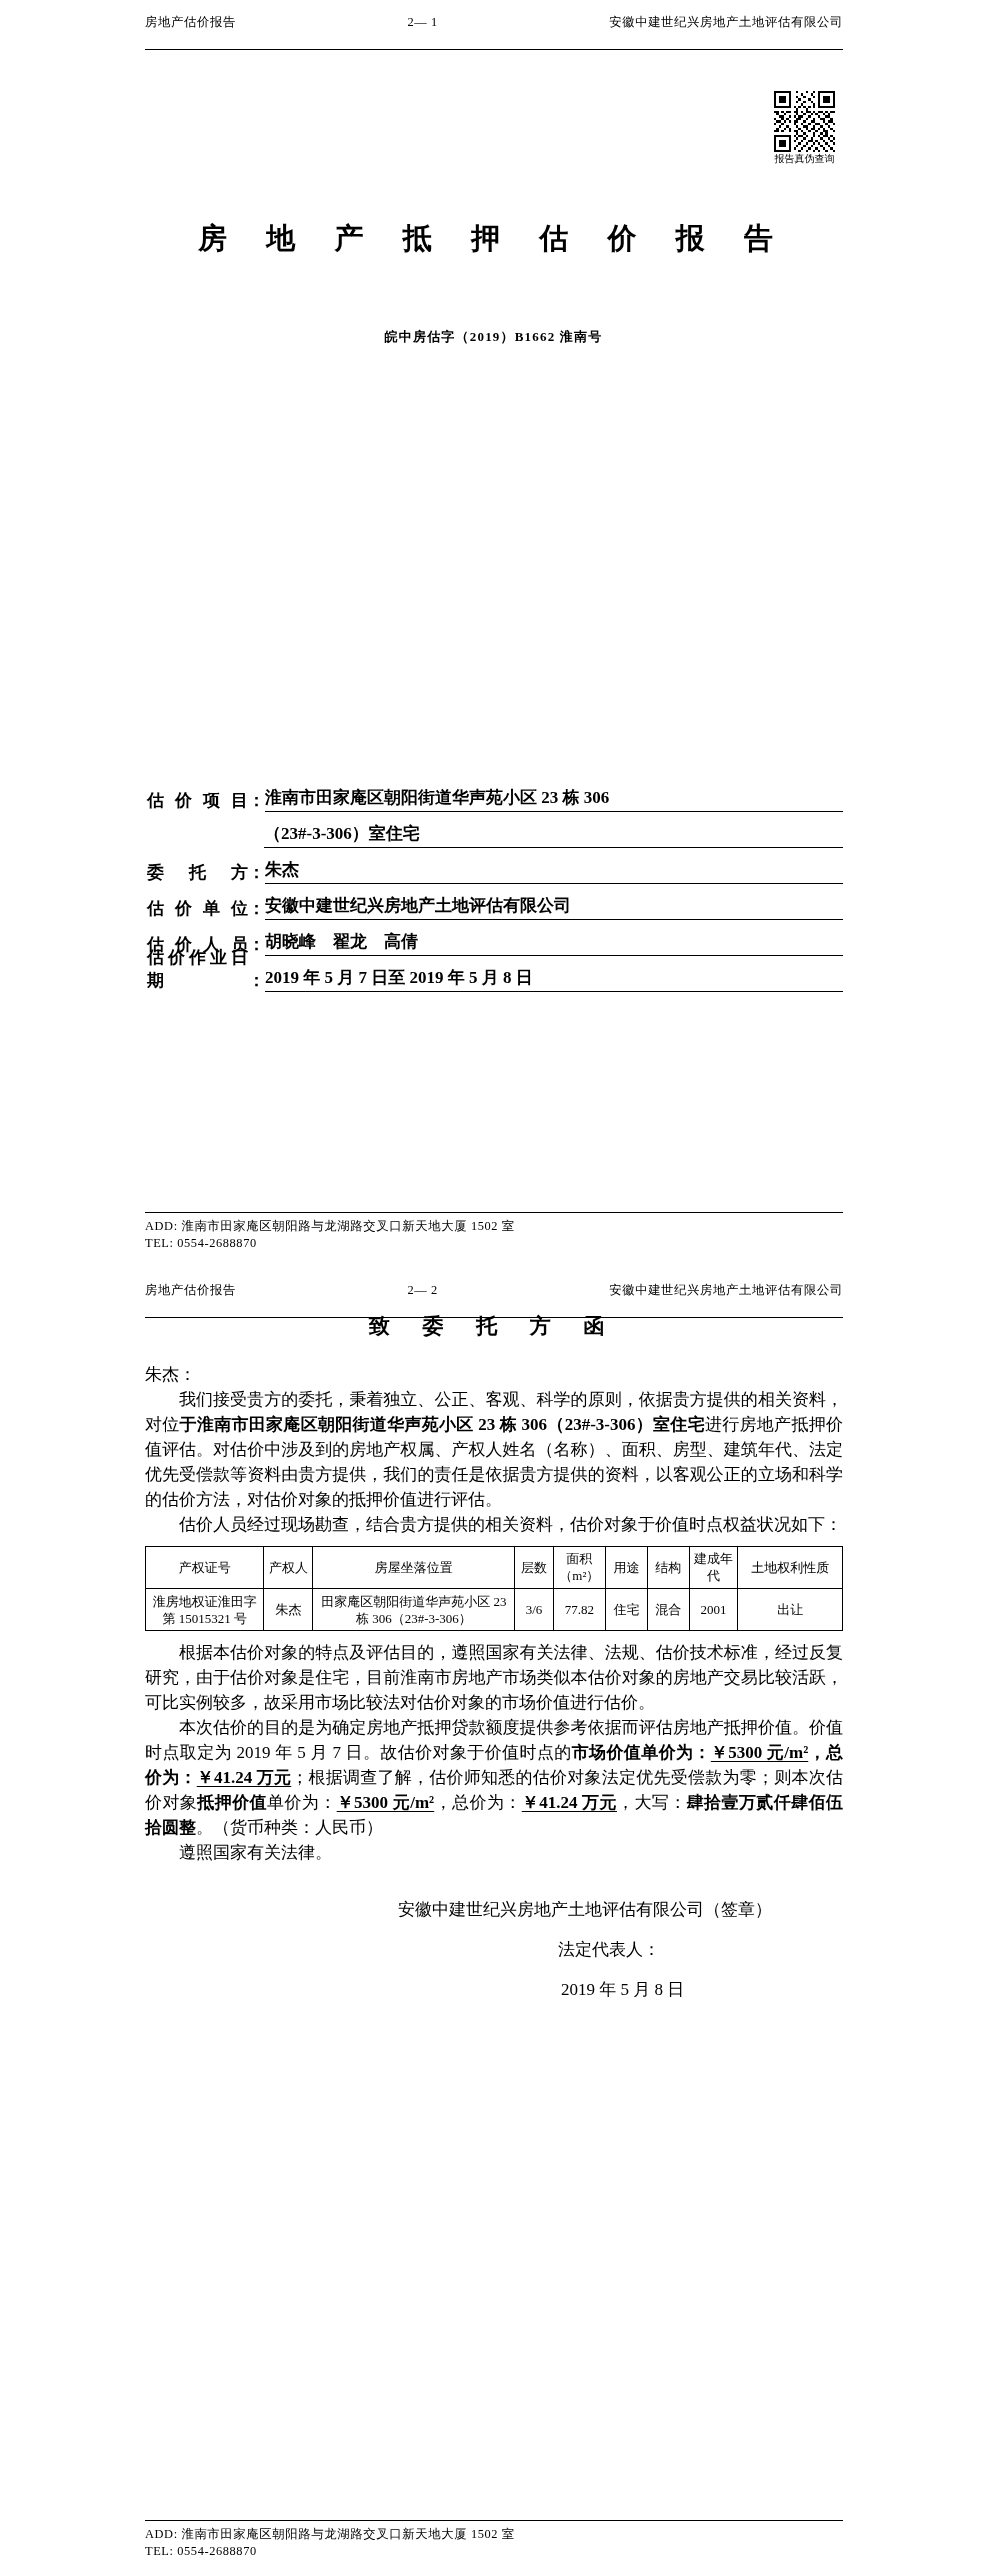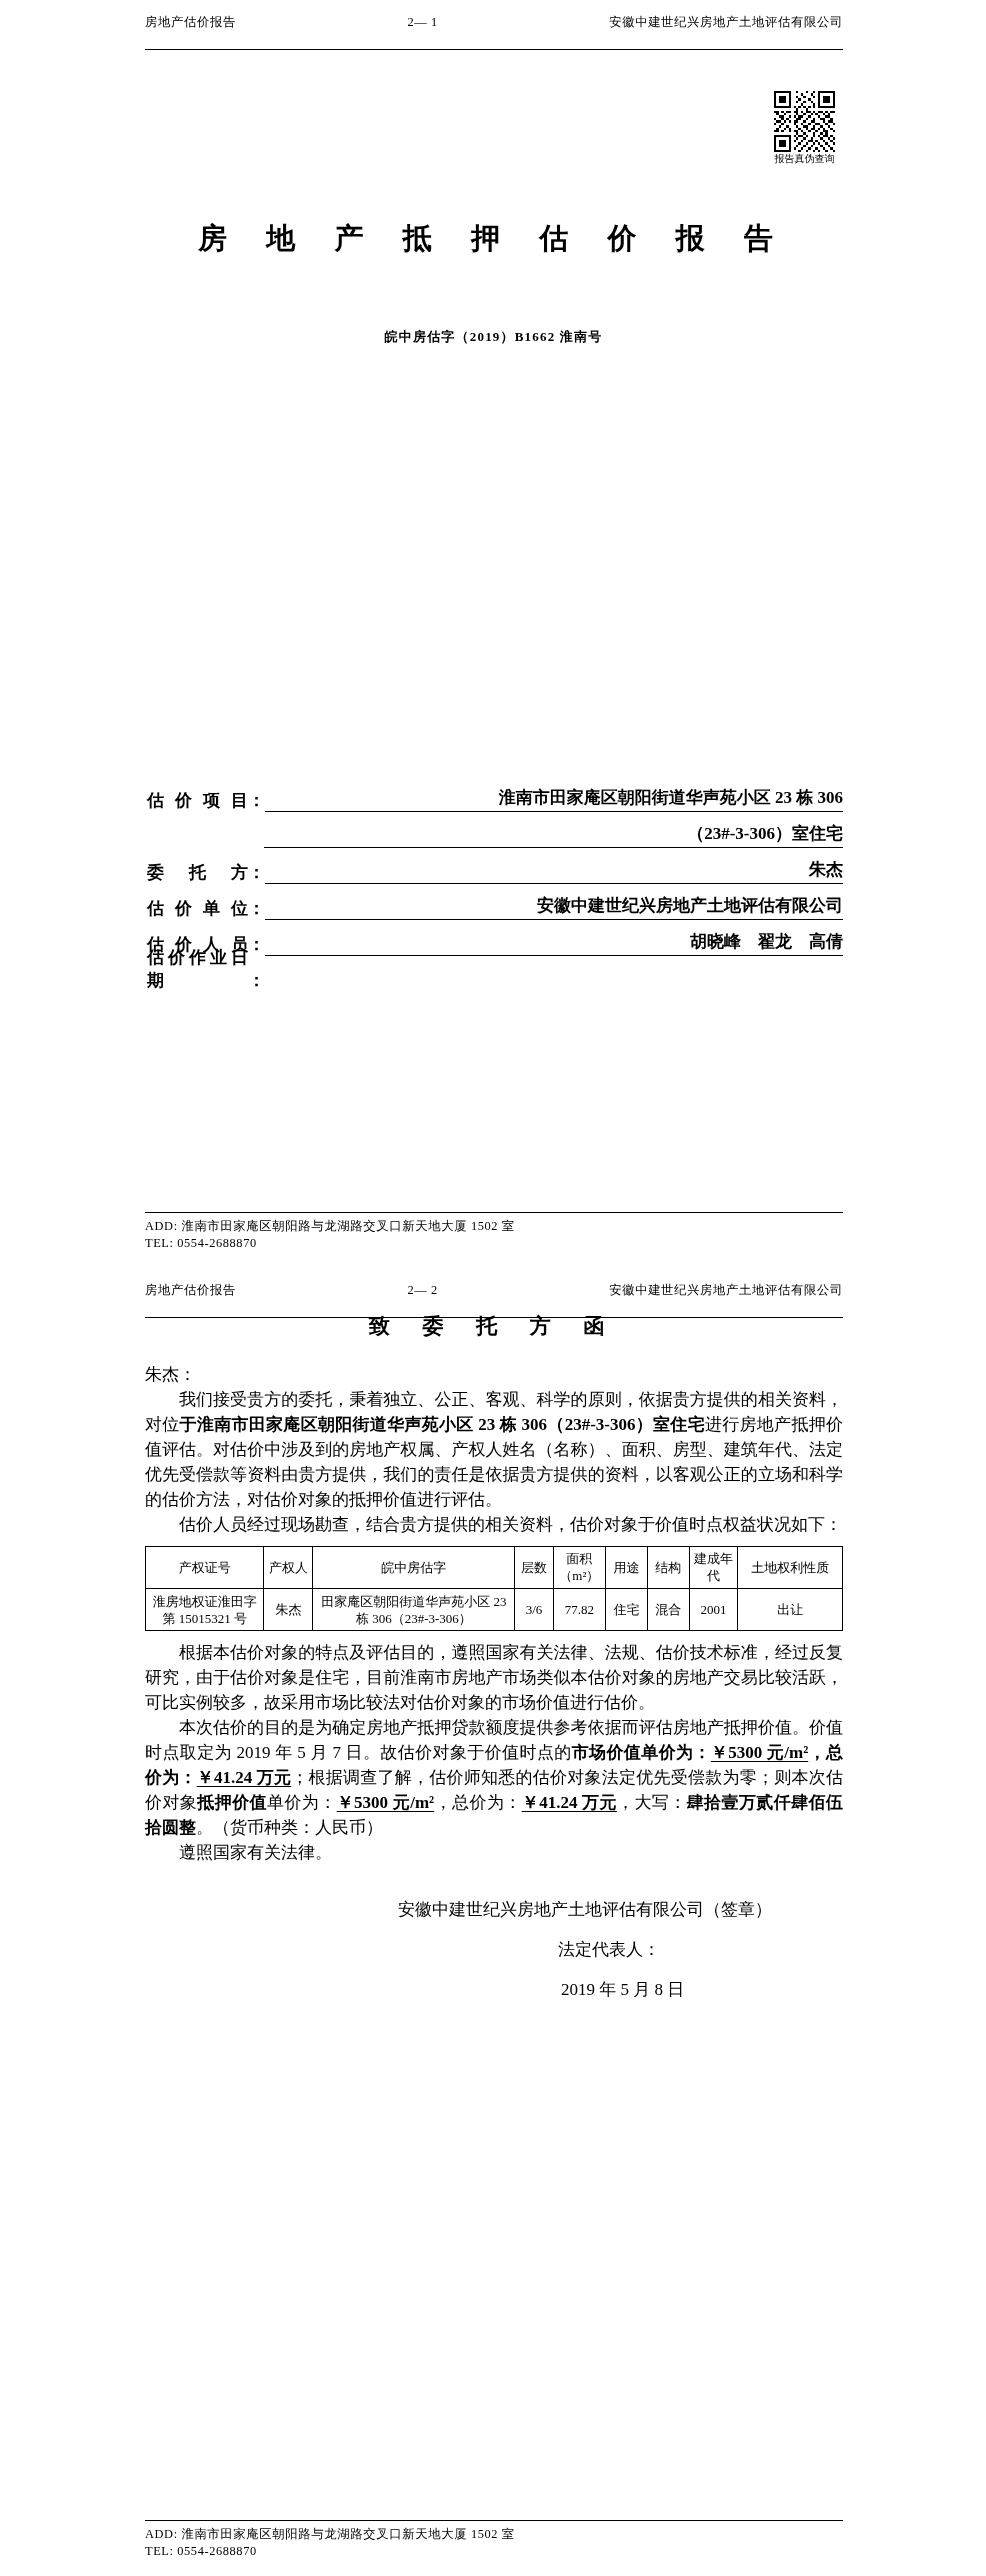--- a/index.html
+++ b/index.html
@@ -38,21 +38,21 @@
     position: absolute; top: 328px; left: 0; width: 100%;
     text-align: center; font-size: 13px; font-weight: bold; letter-spacing: 1.2px;
   }
 
   
   .form { position: absolute; top: 776px; left: 147px; right: 144px; font-size: 17px; font-weight: bold; }
   .form-row { display: flex; align-items: flex-end; height: 36px; }
   .form-label { width: 101px; flex: none; text-align: justify; text-align-last: justify; }
   .form-colon { flex: none; }
   .form-spacer { width: 117px; flex: none; }
-  .form-value { flex: 1; border-bottom: 1.2px solid #000; text-align: right; padding-bottom: 1.9px; white-space: nowrap; overflow: hidden; }
+  .form-value { flex: 1; border-bottom: 1.2px solid #000; text-align: left; padding-bottom: 1.9px; white-space: nowrap; overflow: hidden; }
 
   
   .pfooter {
     position: absolute; left: 145px; right: 144px; bottom: 15.5px;
     border-top: 1.2px solid #000; padding-top: 5px;
     font-size: 12.4px; line-height: 17.4px; letter-spacing: 0.6px; margin-top: 19px;
   }
 
   
   .letter-title {
@@ -138,20 +138,21 @@
         <span class="form-value">安徽中建世纪兴房地产土地评估有限公司</span>
       </div>
       <div class="form-row">
         <span class="form-label">估价人员</span>
         <span class="form-colon">：</span>
         <span class="form-value">胡晓峰　翟龙　高倩</span>
       </div>
       <div class="form-row">
         <span class="form-label">估价作业日期</span>
         <span class="form-colon">：</span>
+        <span class="form-value">2019 年 5 月 7 日至 2019 年 5 月 8 日</span>
       </div>
     </div>
 
     <div class="pfooter">
       <div>ADD:  淮南市田家庵区朝阳路与龙湖路交叉口新天地大厦 1502 室</div>
       <div>TEL:  0554-2688870</div>
     </div>
   </section>
 
   <section class="page page-2">
@@ -182,21 +183,21 @@
             <col style="width:7.5%">
             <col style="width:6%">
             <col style="width:6%">
             <col style="width:7%">
             <col style="width:15%">
         </colgroup>
         <thead>
           <tr>
             <th>产权证号</th>
             <th>产权人</th>
-            <th>皖中房估字</th>
+            <th>房屋坐落位置</th>
             <th>层数</th>
             <th>面积（m²）</th>
             <th>用途</th>
             <th>结构</th>
             <th>建成年代</th>
             <th>土地权利性质</th>
           </tr>
         </thead>
         <tbody>
           <tr>

